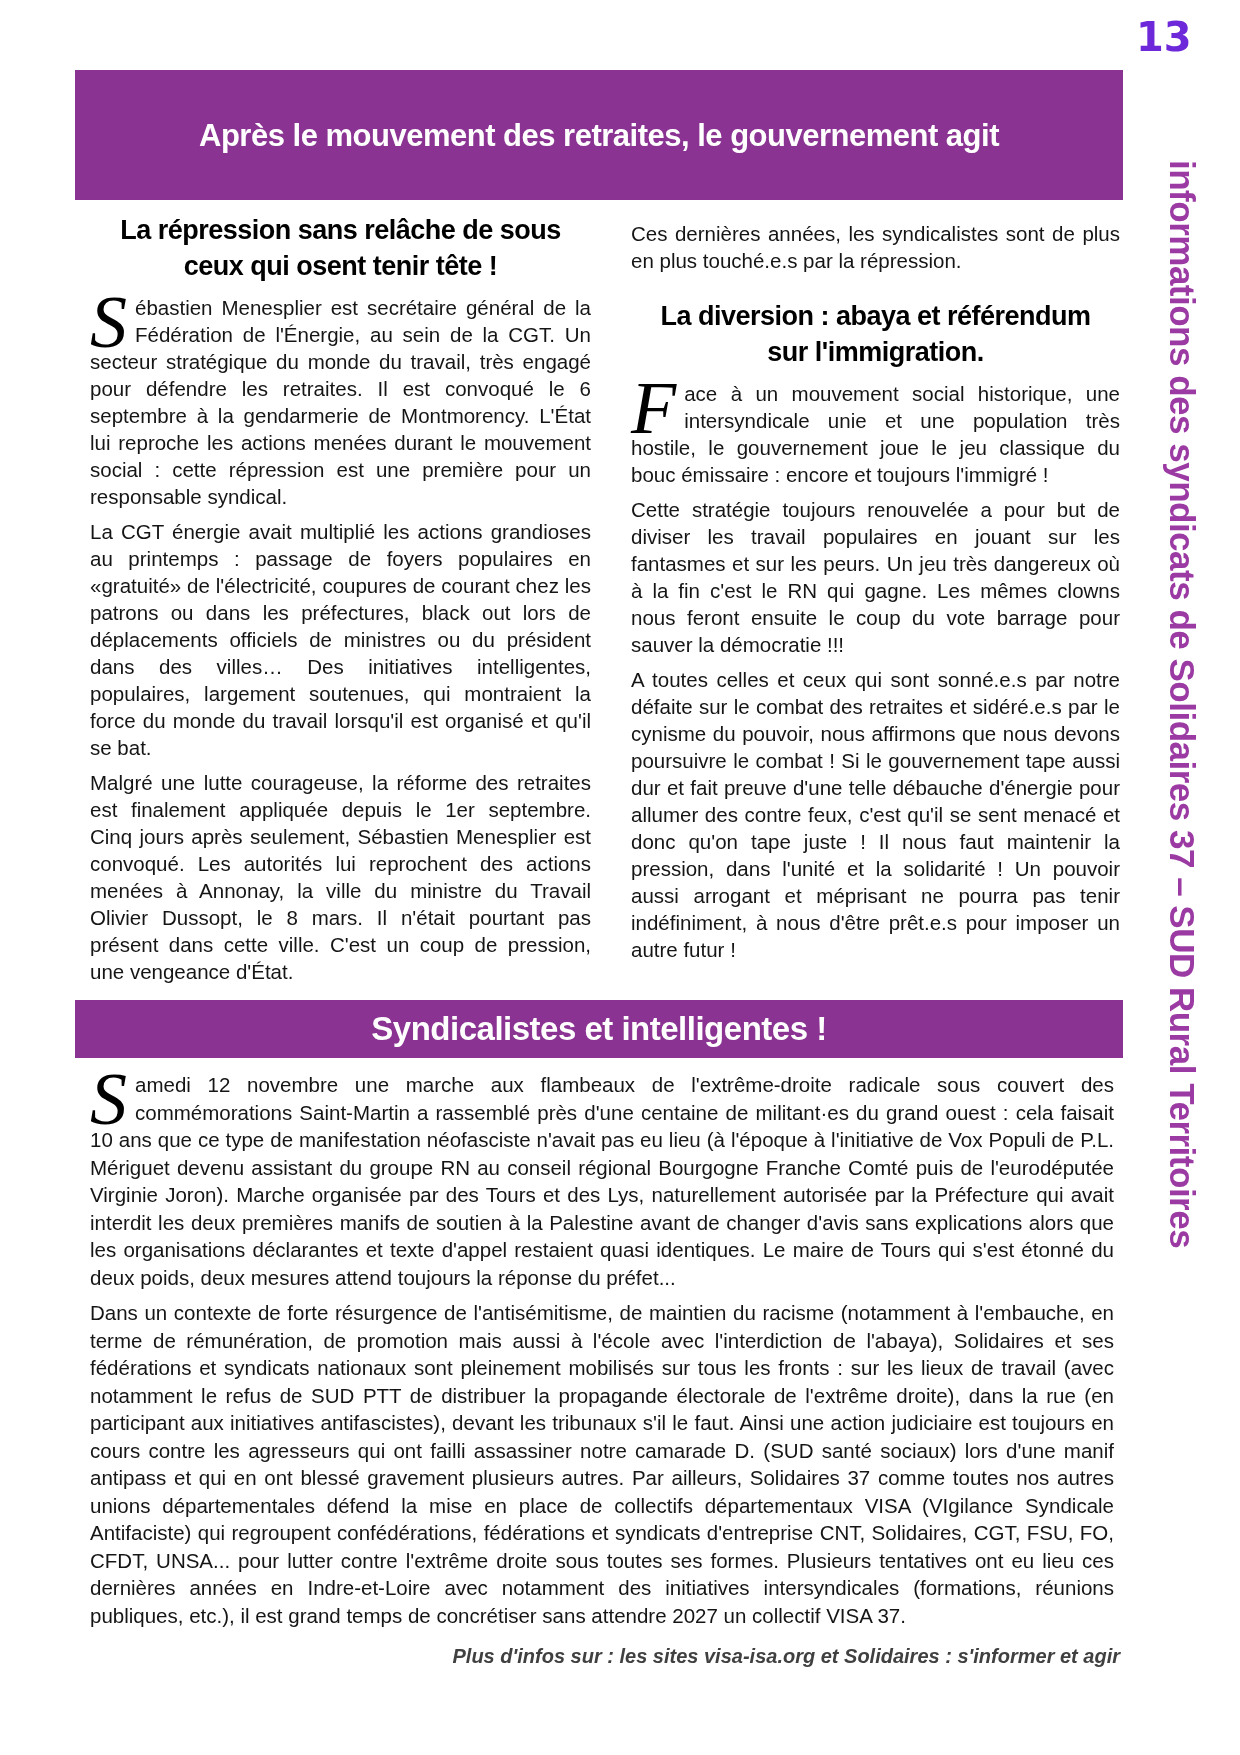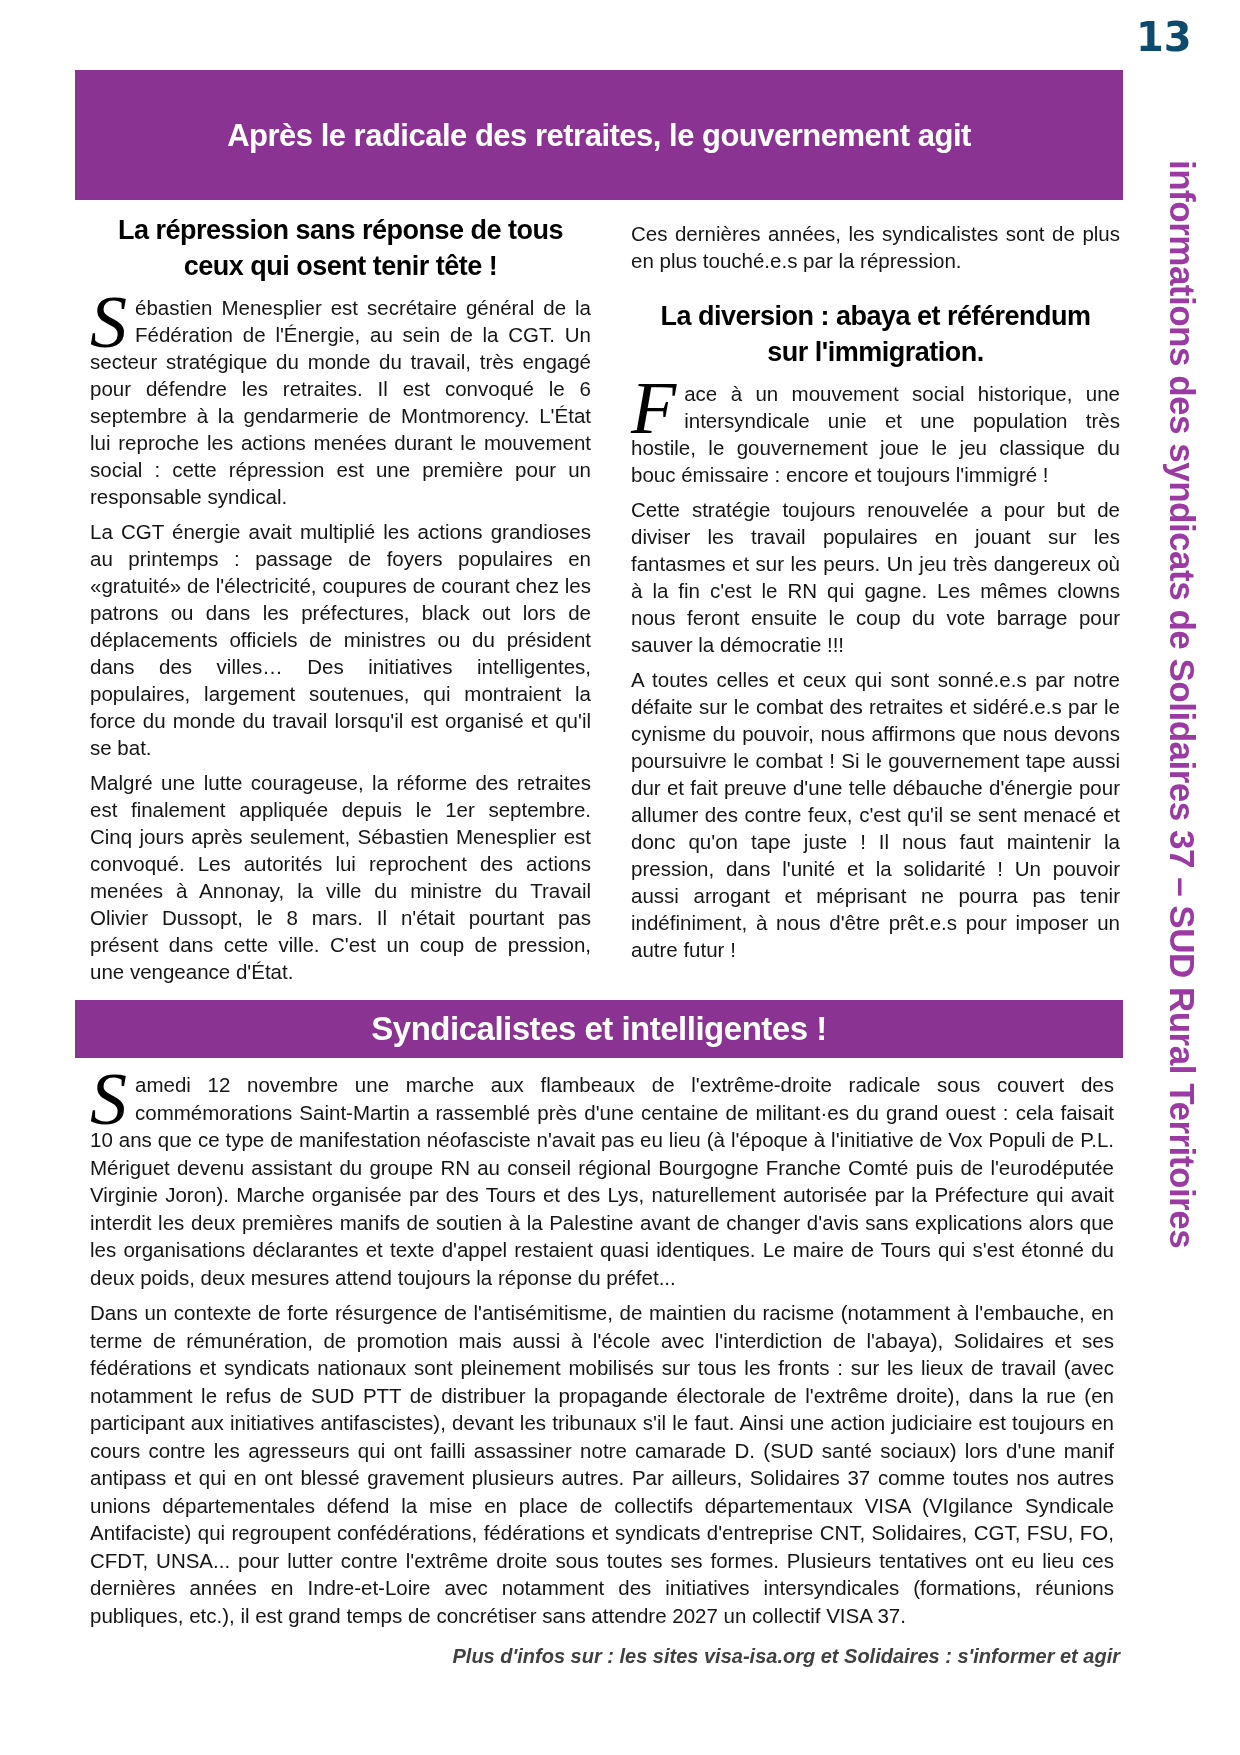--- a/index.html
+++ b/index.html
@@ -2,21 +2,21 @@
 <html><head>
 <meta charset="utf-8">
 <style>
   html,body{margin:0;padding:0;}
   body{
     width:1240px;height:1755px;position:relative;background:#ffffff;
     font-family:"Liberation Sans",sans-serif;color:#111;overflow:hidden;
   }
   .page-number{
     position:absolute;left:1136px;top:14px;width:90px;
-    font-family:"DejaVu Sans",sans-serif;font-weight:bold;font-size:40px;color:#0c4a6e;
+    font-family:"DejaVu Sans",sans-serif;font-weight:bold;font-size:40px;color:#6d28d9;
   }
   .banner{
     position:absolute;left:75px;width:1048px;background:#8a3392;color:#fff;
     display:flex;flex-direction:column;align-items:center;justify-content:center;
     font-family:"Liberation Sans",sans-serif;font-weight:bold;text-align:center;
   }
   .banner1{top:70px;height:130px;font-size:31px;line-height:47px;letter-spacing:-0.5px;}
   .banner2{top:1000px;height:58px;font-size:33px;letter-spacing:-0.5px;}
   .banner span{display:block;white-space:nowrap;}
   .col{position:absolute;top:212px;}
@@ -52,26 +52,26 @@
     font-family:"Liberation Sans",sans-serif;font-weight:bold;font-size:35px;
     letter-spacing:-0.5px;color:#9a3aa2;white-space:nowrap;
   }
 </style>
 </head>
 <body>
 
 <div class="page-number">13</div>
 
 <div class="banner banner1">
-  <span>Après le radicale des retraites, le gouvernement agit</span>
+  <span>Après le mouvement des retraites, le gouvernement agit</span>
 </div>
 
 <div class="col left-col">
   <h2 class="col-heading">
-    <span>La répression sans réponse de tous</span>
+    <span>La répression sans relâche de sous</span>
     <span>ceux qui osent tenir tête !</span>
   </h2>
   <p class="body-text"><span class="dropcap">S</span><span>ébastien Menesplier est secrétaire général de la Fédération de l'Énergie, au sein de la CGT. Un secteur stratégique du monde du travail, très engagé pour défendre les retraites. Il est convoqué le 6 septembre à la gendarmerie de Montmorency. L'État lui reproche les actions menées durant le mouvement social : cette répression est une première pour un responsable syndical.</span></p>
   <p class="body-text">La CGT énergie avait multiplié les actions grandioses au printemps : passage de foyers populaires en «gratuité» de l'électricité, coupures de courant chez les patrons ou dans les préfectures, black out lors de déplacements officiels de ministres ou du président dans des villes… Des initiatives intelligentes, populaires, largement soutenues, qui montraient la force du monde du travail lorsqu'il est organisé et qu'il se bat.</p>
   <p class="body-text">Malgré une lutte courageuse, la réforme des retraites est finalement appliquée depuis le 1er septembre. Cinq jours après seulement, Sébastien Menesplier est convoqué. Les autorités lui reprochent des actions menées à Annonay, la ville du ministre du Travail Olivier Dussopt, le 8 mars. Il n'était pourtant pas présent dans cette ville. C'est un coup de pression, une vengeance d'État.</p>
 </div>
 
 <div class="col right-col">
   <p class="body-text">Ces dernières années, les syndicalistes sont de plus en plus touché.e.s par la répression.</p>
   <h2 class="col-heading rc-heading">

